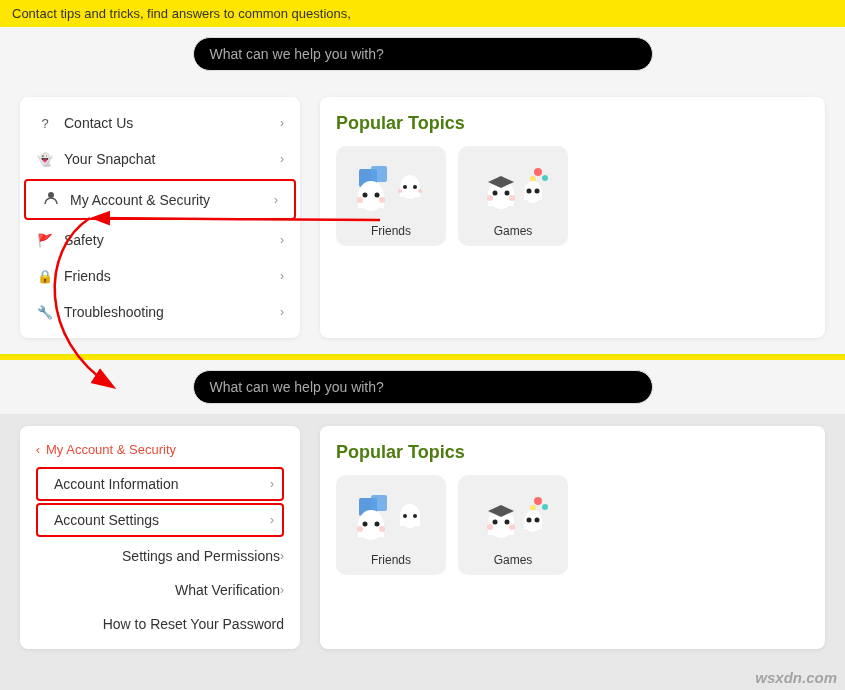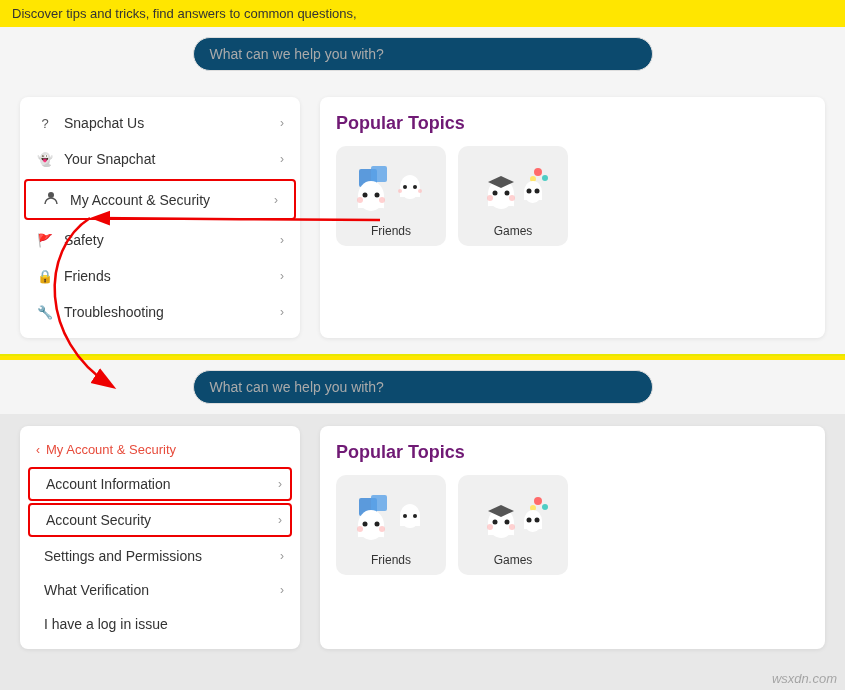--- a/index.html
+++ b/index.html
@@ -23,21 +23,21 @@
     }
 
     .search-bar-container {
       background: #f5f5f5;
       padding: 10px 20px;
       display: flex;
       justify-content: center;
     }
 
     .search-bar {
-      background: #0c4a6e;
+      background: #000000;
       border: 1px solid #ddd;
       border-radius: 20px;
       width: 460px;
       padding: 8px 16px;
       font-size: 14px;
       color: #aaa;
       display: flex;
       align-items: center;
     }
 
@@ -97,21 +97,21 @@
       background: #fff;
       border-radius: 8px;
       flex: 1;
       padding: 16px;
       box-shadow: 0 1px 4px rgba(0,0,0,0.08);
     }
 
     .popular-topics-title {
       font-size: 18px;
       font-weight: 700;
-      color: #701a75;
+      color: #4d7c0f;
       margin-bottom: 12px;
     }
 
     .topics-grid {
       display: flex;
       gap: 12px;
     }
 
     .topic-card {
       background: #f0f0f0;
@@ -189,78 +189,80 @@
       justify-content: space-between;
       padding: 9px 16px 9px 24px;
       font-size: 14px;
       color: #333;
       cursor: pointer;
     }
 
     .sub-menu-item.highlighted {
       border: 2px solid #e00;
       border-radius: 4px;
-      margin: 2px 8px;
+      margin: 2px 16px;
       padding: 7px 8px 7px 16px;
     }
 
     .sub-menu-item.plain {
+      justify-content: flex-end;
     }
 
     
     .red-arrow-overlay {
       position: absolute;
       top: 0;
       left: 0;
       width: 100%;
       height: 100%;
       pointer-events: none;
     }
 
     
     .watermark {
       position: absolute;
       right: 8px;
       bottom: 4px;
-      font-size: 13px;
+      font-size: 15px;
       color: rgba(0,0,0,0.3);
       font-style: italic;
+      font-weight: bold;
     }
 
     .top-wrapper {
       position: relative;
     }
 
     .bottom-wrapper {
       position: relative;
     }
 
   </style>
 </head>
 <body>
 
 <div class="top-wrapper">
   <div class="yellow-banner">
-    <span>Discover tips and tricks, find answers to common questions,</span>
+    <span>Contact tips and tricks, find answers to common questions,</span>
   </div>
 
   <div class="search-bar-container">
     <div class="search-bar">
       <span style="color:#aaa;font-size:14px;">What can we help you with?</span>
     </div>
   </div>
 
   <div class="main-content-top">
 
     <div class="left-menu">
 
       <div class="menu-item">
         <div class="menu-item-left">
           <span class="menu-icon">?</span>
-          <span>Snapchat Us</span>
+          <span>Contact Us</span>
         </div>
         <span class="menu-chevron">›</span>
       </div>
 
       <div class="menu-item">
         <div class="menu-item-left">
           <span class="menu-icon">👻</span>
           <span>Your Snapchat</span>
         </div>
         <span class="menu-chevron">›</span>
@@ -407,38 +409,38 @@
         <span class="breadcrumb-chevron">‹</span>
         <span>My Account &amp; Security</span>
       </div>
 
       <div class="sub-menu-item highlighted">
         <span>Account Information</span>
         <span class="menu-chevron">›</span>
       </div>
 
       <div class="sub-menu-item highlighted">
-        <span>Account Security</span>
+        <span>Account Settings</span>
         <span class="menu-chevron">›</span>
       </div>
 
       <div class="sub-menu-item plain">
         <span>Settings and Permissions</span>
         <span class="menu-chevron">›</span>
       </div>
 
       <div class="sub-menu-item plain">
         <span>What Verification</span>
         <span class="menu-chevron">›</span>
       </div>
 
-
       <div class="sub-menu-item plain">
-        <span>I have a log in issue</span>
-      </div>
+        <span>How to Reset Your Password</span>
+      </div>
+
 
     </div>
 
     <div class="popular-topics">
       <div class="popular-topics-title">Popular Topics</div>
       <div class="topics-grid">
 
         <div class="topic-card">
           <svg class="ghost-svg" viewBox="0 0 80 60">
             <rect x="8" y="5" width="18" height="18" rx="2" fill="#4A90D9" opacity="0.9"></rect>

